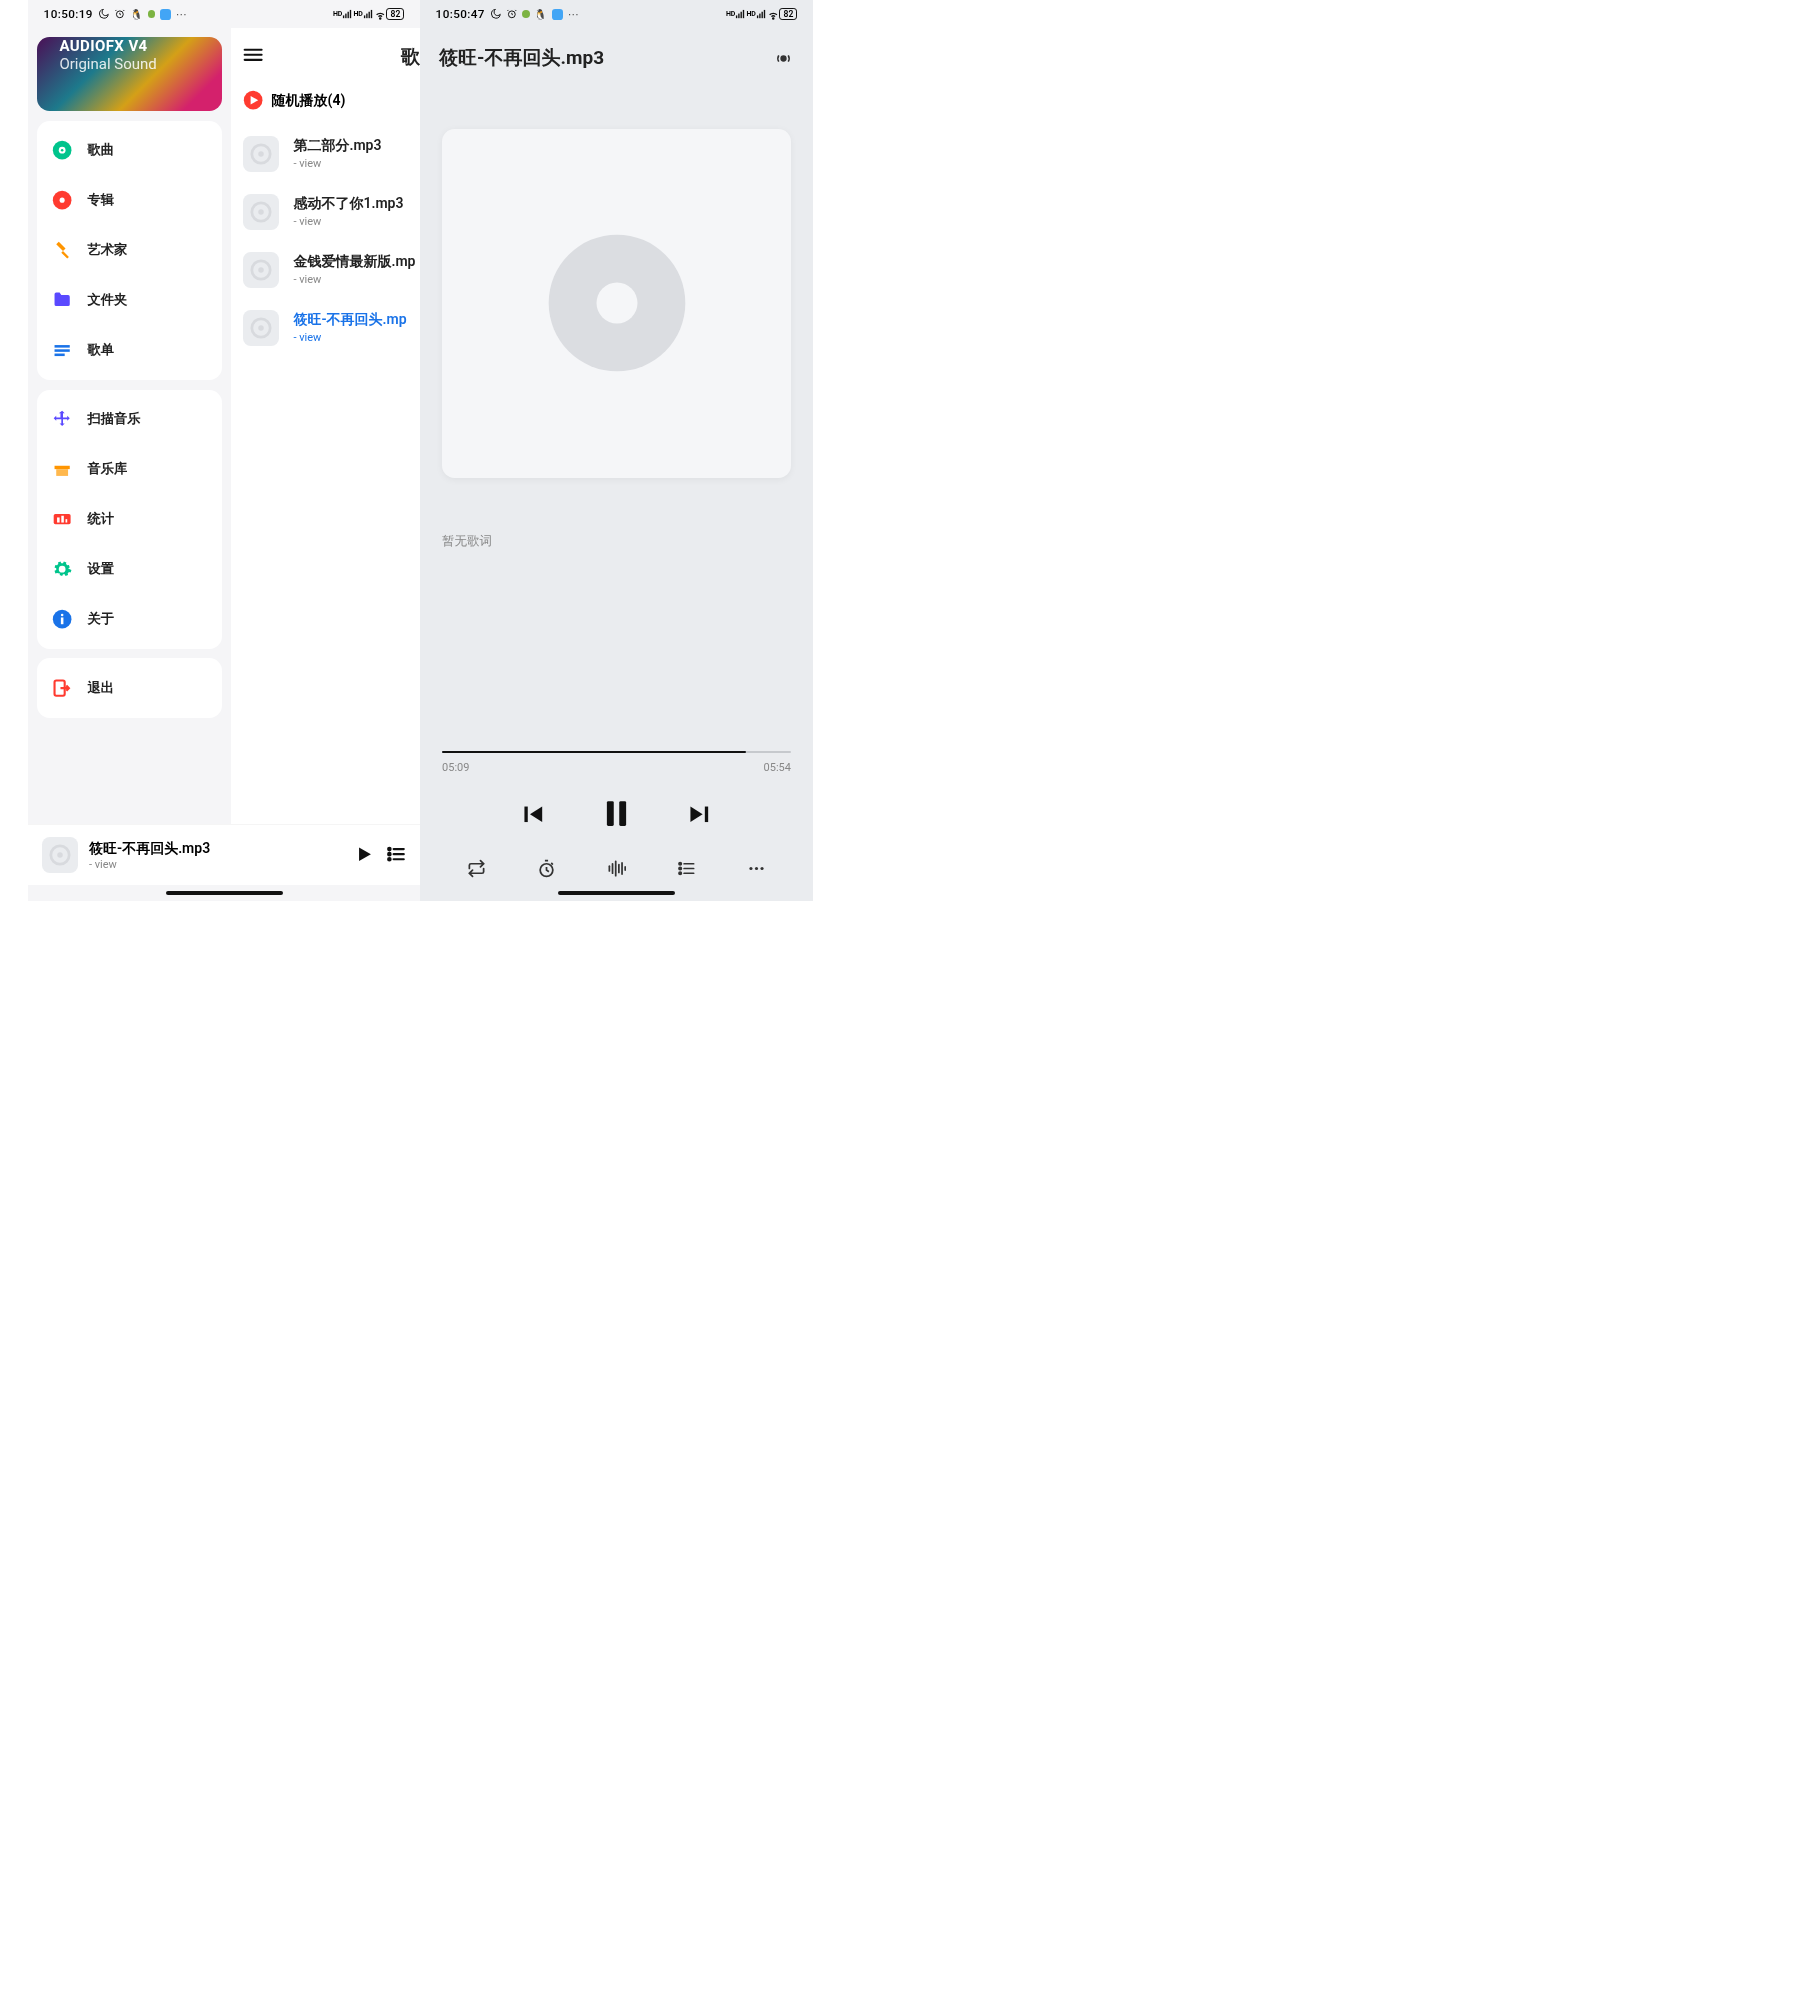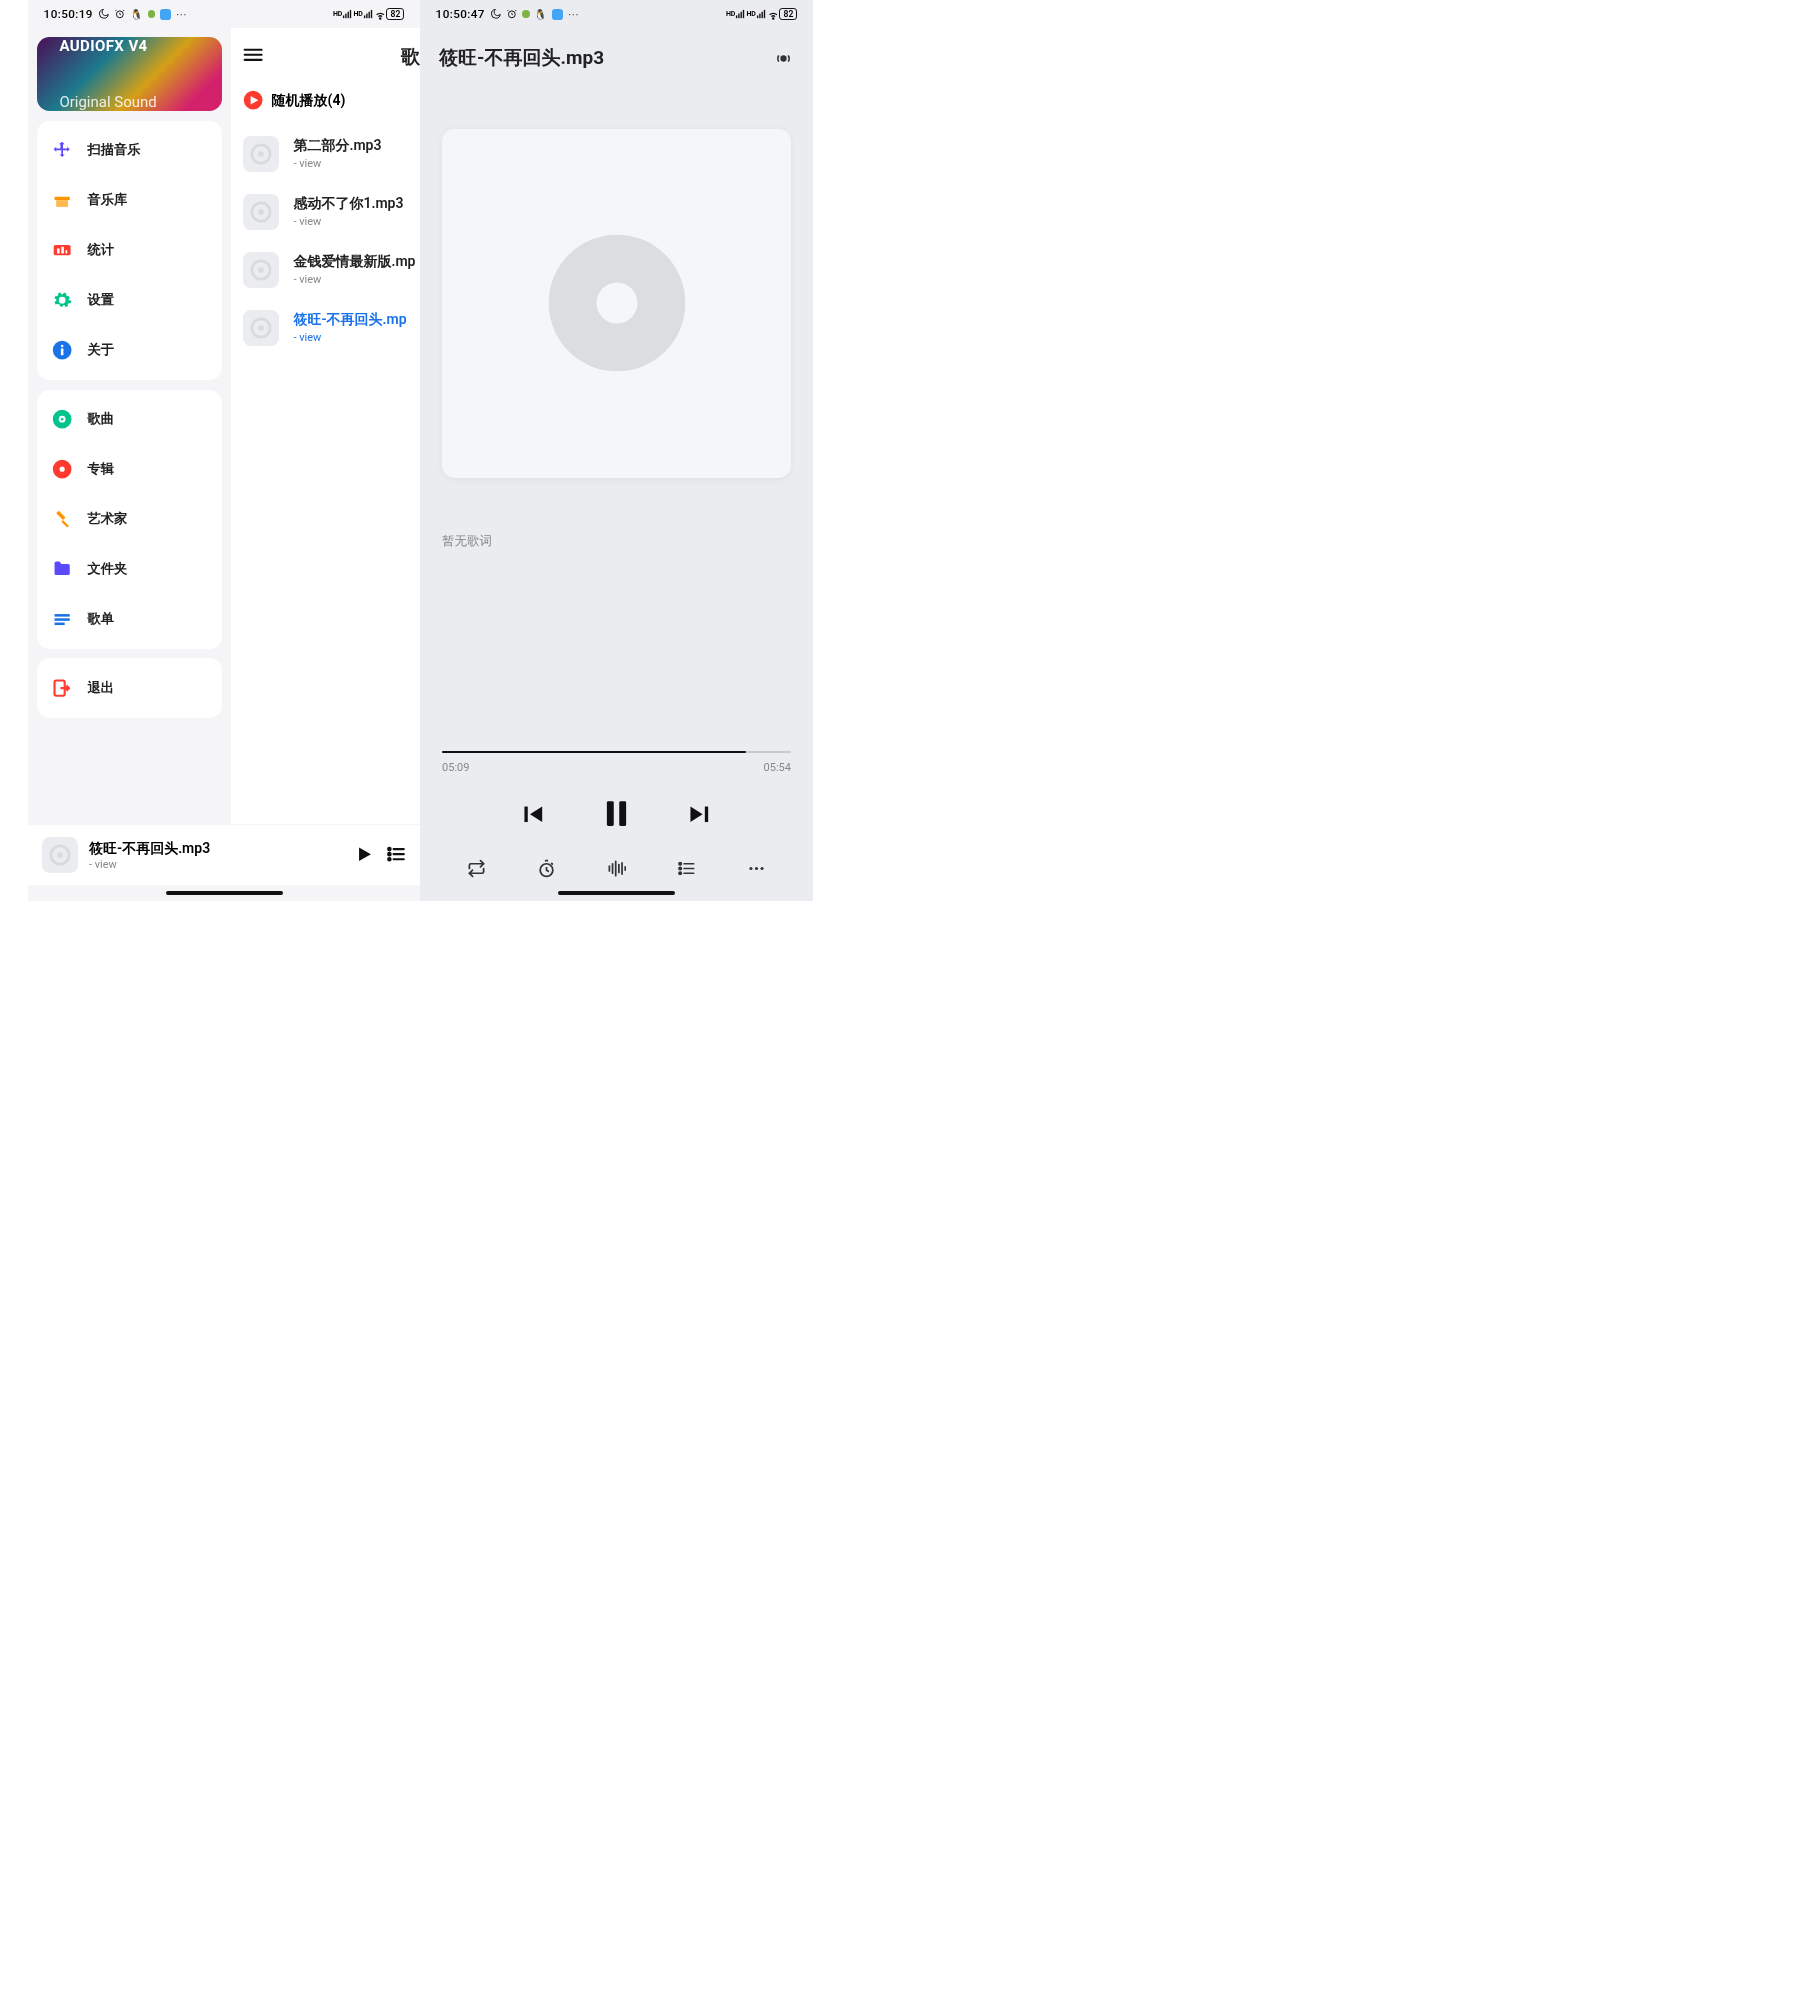--- a/index.html
+++ b/index.html
@@ -10,21 +10,21 @@
     
     .status-bar { height: 28px; display: flex; justify-content: space-between; align-items: center; padding: 0 15.6px; font-size: 11.7px; background: transparent; }
     .screen-left .status-bar { background: #f5f5f7; }
     .status-left { display: flex; align-items: center; gap: 4.7px; }
     .status-time { font-weight: 500; letter-spacing: 0.4px; }
     .status-right { display: flex; align-items: center; gap: 0; font-size: 8.6px; }
     .status-icon { display: inline-flex; align-items: center; }
     
     .drawer-container { display: flex; flex: 1; overflow: hidden; }
     .drawer { width: 203px; background: #f5f5f7; padding: 9.4px; display: flex; flex-direction: column; gap: 9.4px; overflow-y: auto; }
-    .audiofx-card { height: 74px; border-radius: 12.5px; background: linear-gradient(135deg, #4b0f56 0%, #1d7a8c 35%, #d4a017 60%, #d4216c 85%); display: flex; flex-direction: column; justify-content: space-between; padding-left: 22px; color: #fff; position: relative; overflow: hidden; }
+    .audiofx-card { height: 74px; border-radius: 12.5px; background: linear-gradient(135deg, #4b0f56 0%, #1d7a8c 35%, #d4a017 60%, #d4216c 85%); display: flex; flex-direction: column; justify-content: flex-start; padding-left: 22px; color: #fff; position: relative; overflow: hidden; }
     .audiofx-title { font-size: 15px; font-weight: 700; letter-spacing: 0.4px; }
     .audiofx-sub { font-size: 15px; opacity: 0.85; }
     .menu-group { background: #fff; border-radius: 12.5px; padding: 4.7px 0; display: flex; flex-direction: column; }
     .menu-item { display: flex; align-items: center; gap: 14px; padding: 14px 14px; cursor: pointer; }
     .menu-icon { width: 22px; height: 22px; display: flex; align-items: center; justify-content: center; }
     .menu-label { font-size: 13.3px; font-weight: 600; color: #222; }
     
     .content-area { flex: 1; background: #fff; padding: 11px 0 0 7.8px; display: flex; flex-direction: column; overflow: hidden; }
     .hamburger { padding: 7.8px 4.7px 11px 4.7px; }
     .header-clip { font-size: 19px; font-weight: 700; position: absolute; right: 0; top: 44px; color: #222; }
@@ -122,20 +122,68 @@
 
     <div class="drawer">
       <div class="audiofx-card">
         <div class="audiofx-title">AUDIOFX V4</div>
         <div class="audiofx-sub">Original Sound</div>
       </div>
 
       <div class="menu-group">
         <div class="menu-item">
           <span class="menu-icon">
+            <svg width="20.3" height="20.3" viewBox="0 0 24 24">
+                <circle cx="12" cy="12" r="11" fill="#00c48c"></circle>
+                <circle cx="12" cy="12" r="4" fill="#fff"></circle>
+                <circle cx="12" cy="12" r="1.5" fill="#00c48c"></circle>
+              </svg>
+          </span>
+          <span class="menu-label">歌曲</span>
+        </div>
+        <div class="menu-item">
+          <span class="menu-icon">
+            <svg width="20.3" height="20.3" viewBox="0 0 24 24">
+                <circle cx="12" cy="12" r="11" fill="#ff3b30"></circle>
+                <circle cx="12" cy="12" r="3" fill="#fff"></circle>
+              </svg>
+          </span>
+          <span class="menu-label">专辑</span>
+        </div>
+        <div class="menu-item">
+          <span class="menu-icon">
+            <svg width="20.3" height="20.3" viewBox="0 0 24 24" fill="#ff9500">
+                <path d="M8 2l8 8-3 3-8-8zM13 13l7 7-2 2-7-7z"></path>
+              </svg>
+          </span>
+          <span class="menu-label">艺术家</span>
+        </div>
+        <div class="menu-item">
+          <span class="menu-icon">
+            <svg width="20.3" height="20.3" viewBox="0 0 24 24" fill="#5a49ff">
+                <path d="M3 5a2 2 0 012-2h4l2 3h8a2 2 0 012 2v9a2 2 0 01-2 2H5a2 2 0 01-2-2z"></path>
+              </svg>
+          </span>
+          <span class="menu-label">文件夹</span>
+        </div>
+        <div class="menu-item">
+          <span class="menu-icon">
+            <svg width="20.3" height="20.3" viewBox="0 0 24 24" fill="#1a73e8">
+                <rect x="3" y="6" width="18" height="3"></rect>
+                <rect x="3" y="11" width="18" height="3"></rect>
+                <rect x="3" y="16" width="12" height="3"></rect>
+              </svg>
+          </span>
+          <span class="menu-label">歌单</span>
+        </div>
+      </div>
+
+      <div class="menu-group">
+        <div class="menu-item">
+          <span class="menu-icon">
             <svg width="20.3" height="20.3" viewBox="0 0 24 24" fill="#5a49ff">
                 <path d="M12 2l3 3h-2v5h5V8l3 3-3 3v-2h-5v5h2l-3 3-3-3h2v-5H5v2l-3-3 3-3v2h5V5H8z"></path>
               </svg>
           </span>
           <span class="menu-label">扫描音乐</span>
         </div>
         <div class="menu-item">
           <span class="menu-icon">
             <svg width="20.3" height="20.3" viewBox="0 0 24 24" fill="#ff9500">
                 <rect x="3" y="8" width="18" height="4"></rect>
@@ -165,68 +213,20 @@
         </div>
         <div class="menu-item">
           <span class="menu-icon">
             <svg width="20.3" height="20.3" viewBox="0 0 24 24">
                 <circle cx="12" cy="12" r="11" fill="#1a73e8"></circle>
                 <circle cx="12" cy="7" r="1.5" fill="#fff"></circle>
                 <rect x="10.5" y="10" width="3" height="8" fill="#fff"></rect>
               </svg>
           </span>
           <span class="menu-label">关于</span>
-        </div>
-      </div>
-
-      <div class="menu-group">
-        <div class="menu-item">
-          <span class="menu-icon">
-            <svg width="20.3" height="20.3" viewBox="0 0 24 24">
-                <circle cx="12" cy="12" r="11" fill="#00c48c"></circle>
-                <circle cx="12" cy="12" r="4" fill="#fff"></circle>
-                <circle cx="12" cy="12" r="1.5" fill="#00c48c"></circle>
-              </svg>
-          </span>
-          <span class="menu-label">歌曲</span>
-        </div>
-        <div class="menu-item">
-          <span class="menu-icon">
-            <svg width="20.3" height="20.3" viewBox="0 0 24 24">
-                <circle cx="12" cy="12" r="11" fill="#ff3b30"></circle>
-                <circle cx="12" cy="12" r="3" fill="#fff"></circle>
-              </svg>
-          </span>
-          <span class="menu-label">专辑</span>
-        </div>
-        <div class="menu-item">
-          <span class="menu-icon">
-            <svg width="20.3" height="20.3" viewBox="0 0 24 24" fill="#ff9500">
-                <path d="M8 2l8 8-3 3-8-8zM13 13l7 7-2 2-7-7z"></path>
-              </svg>
-          </span>
-          <span class="menu-label">艺术家</span>
-        </div>
-        <div class="menu-item">
-          <span class="menu-icon">
-            <svg width="20.3" height="20.3" viewBox="0 0 24 24" fill="#5a49ff">
-                <path d="M3 5a2 2 0 012-2h4l2 3h8a2 2 0 012 2v9a2 2 0 01-2 2H5a2 2 0 01-2-2z"></path>
-              </svg>
-          </span>
-          <span class="menu-label">文件夹</span>
-        </div>
-        <div class="menu-item">
-          <span class="menu-icon">
-            <svg width="20.3" height="20.3" viewBox="0 0 24 24" fill="#1a73e8">
-                <rect x="3" y="6" width="18" height="3"></rect>
-                <rect x="3" y="11" width="18" height="3"></rect>
-                <rect x="3" y="16" width="12" height="3"></rect>
-              </svg>
-          </span>
-          <span class="menu-label">歌单</span>
         </div>
       </div>
 
       <div class="menu-group">
         <div class="menu-item">
           <span class="menu-icon">
             <svg width="20.3" height="20.3" viewBox="0 0 24 24" fill="none" stroke="#ff3b30" stroke-width="2.5">
                 <rect x="3" y="3" width="12" height="18" rx="2"></rect>
                 <path d="M10 12h10m-3-3l3 3-3 3"></path>
               </svg>

